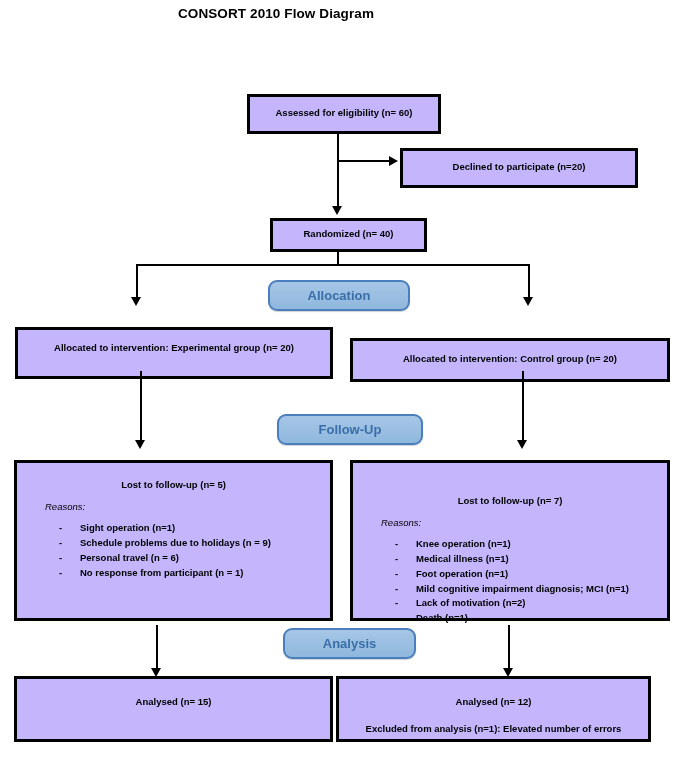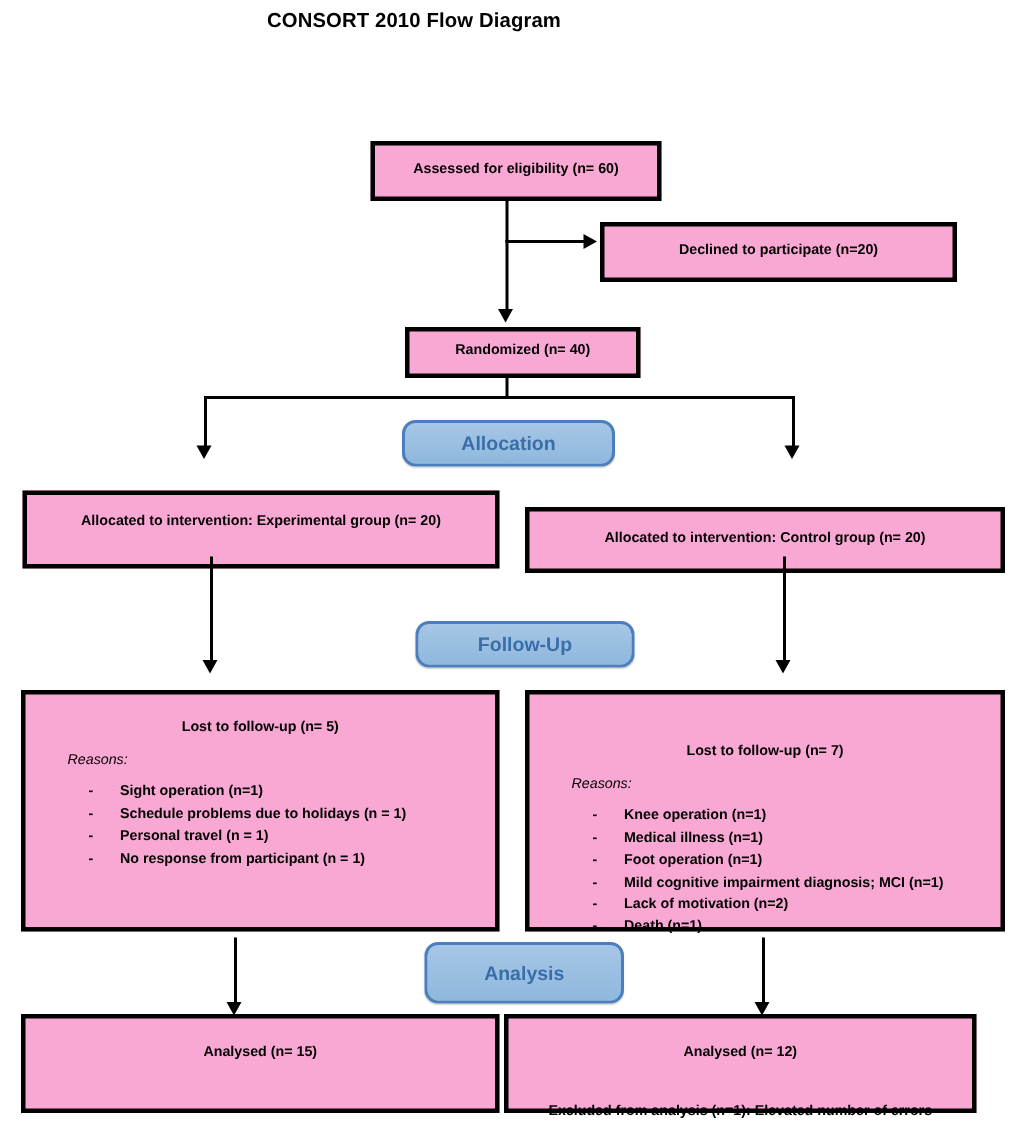--- a/index.html
+++ b/index.html
@@ -45,21 +45,21 @@
     display: flex;
     align-items: center;
     justify-content: center;
     box-shadow: 0 1px 1px rgba(0,0,0,0.18);
   }
 
   
   .flow-box {
     position: absolute;
     box-sizing: border-box;
-    background: #f9a8d4;
+    background: #c4b5fd;
     border: 3px solid #000000;
   }
   .box-title {
     text-align: center;
     font-size: 9.5px;
     font-weight: bold;
     line-height: 1.2;
   }
   .box-title.pad-top { padding-top: 10px; }
 
@@ -83,21 +83,21 @@
   }
   .reason-list li .dash {
     position: absolute;
     left: 42px;
     top: 0;
   }
   .sub-line {
     text-align: center;
     font-size: 9.5px;
     font-weight: bold;
-    margin-top: 28px;
+    margin-top: 16px;
   }
 
   
   .vline {
     position: absolute;
     width: 1.5px;
     background: #000000;
   }
   .hline {
     position: absolute;
@@ -169,22 +169,22 @@
   <div class="vline" style="left:522px; top:371px; height:74px;"></div>
   <div class="arrow-down" style="left:517px; top:440px;"></div>
 
   <div class="stage-pill" style="left:277px; top:414px; width:146px; height:31px;">Follow-Up</div>
 
   <div class="flow-box" style="left:14px; top:460px; width:319px; height:161px;">
     <div class="box-title pad-top" style="padding-top:16px;">Lost to follow-up (n= 5)</div>
     <div class="reasons-label">Reasons:</div>
     <ul class="reason-list">
       <li><span class="dash">-</span><span>Sight operation (n=1)</span></li>
-      <li><span class="dash">-</span><span>Schedule problems due to holidays (n = 1)</span></li>
-      <li><span class="dash">-</span><span>Personal travel (n = 1)</span></li>
+      <li><span class="dash">-</span><span>Schedule problems due to holidays (n = 9)</span></li>
+      <li><span class="dash">-</span><span>Personal travel (n = 6)</span></li>
       <li><span class="dash">-</span><span>No response from participant (n = 1)</span></li>
     </ul>
   </div>
 
   <div class="flow-box" style="left:350px; top:460px; width:320px; height:161px;">
     <div class="box-title pad-top" style="padding-top:32px;">Lost to follow-up (n= 7)</div>
     <div class="reasons-label">Reasons:</div>
     <ul class="reason-list">
       <li><span class="dash">-</span><span>Knee operation (n=1)</span></li>
       <li><span class="dash">-</span><span>Medical illness (n=1)</span></li>
@@ -193,21 +193,21 @@
       <li><span class="dash">-</span><span>Lack of motivation (n=2)</span></li>
       <li><span class="dash">-</span><span>Death (n=1)</span></li>
     </ul>
   </div>
 
   <div class="vline" style="left:156px; top:625px; height:48px;"></div>
   <div class="arrow-down" style="left:151px; top:668px;"></div>
   <div class="vline" style="left:508px; top:625px; height:48px;"></div>
   <div class="arrow-down" style="left:503px; top:668px;"></div>
 
-  <div class="stage-pill" style="left:283px; top:628px; width:133px; height:41px;">Analysis</div>
+  <div class="stage-pill" style="left:283px; top:628px; width:133px; height:31px;">Analysis</div>
 
   <div class="flow-box" style="left:14px; top:676px; width:319px; height:66px;">
     <div class="box-title pad-top" style="padding-top:17px;">Analysed  (n= 15)</div>
   </div>
   <div class="flow-box" style="left:336px; top:676px; width:315px; height:66px;">
     <div class="box-title pad-top" style="padding-top:17px;">Analysed  (n= 12)</div>
     <div class="sub-line">Excluded from analysis (n=1): Elevated number of errors</div>
   </div>
 
 </div>

